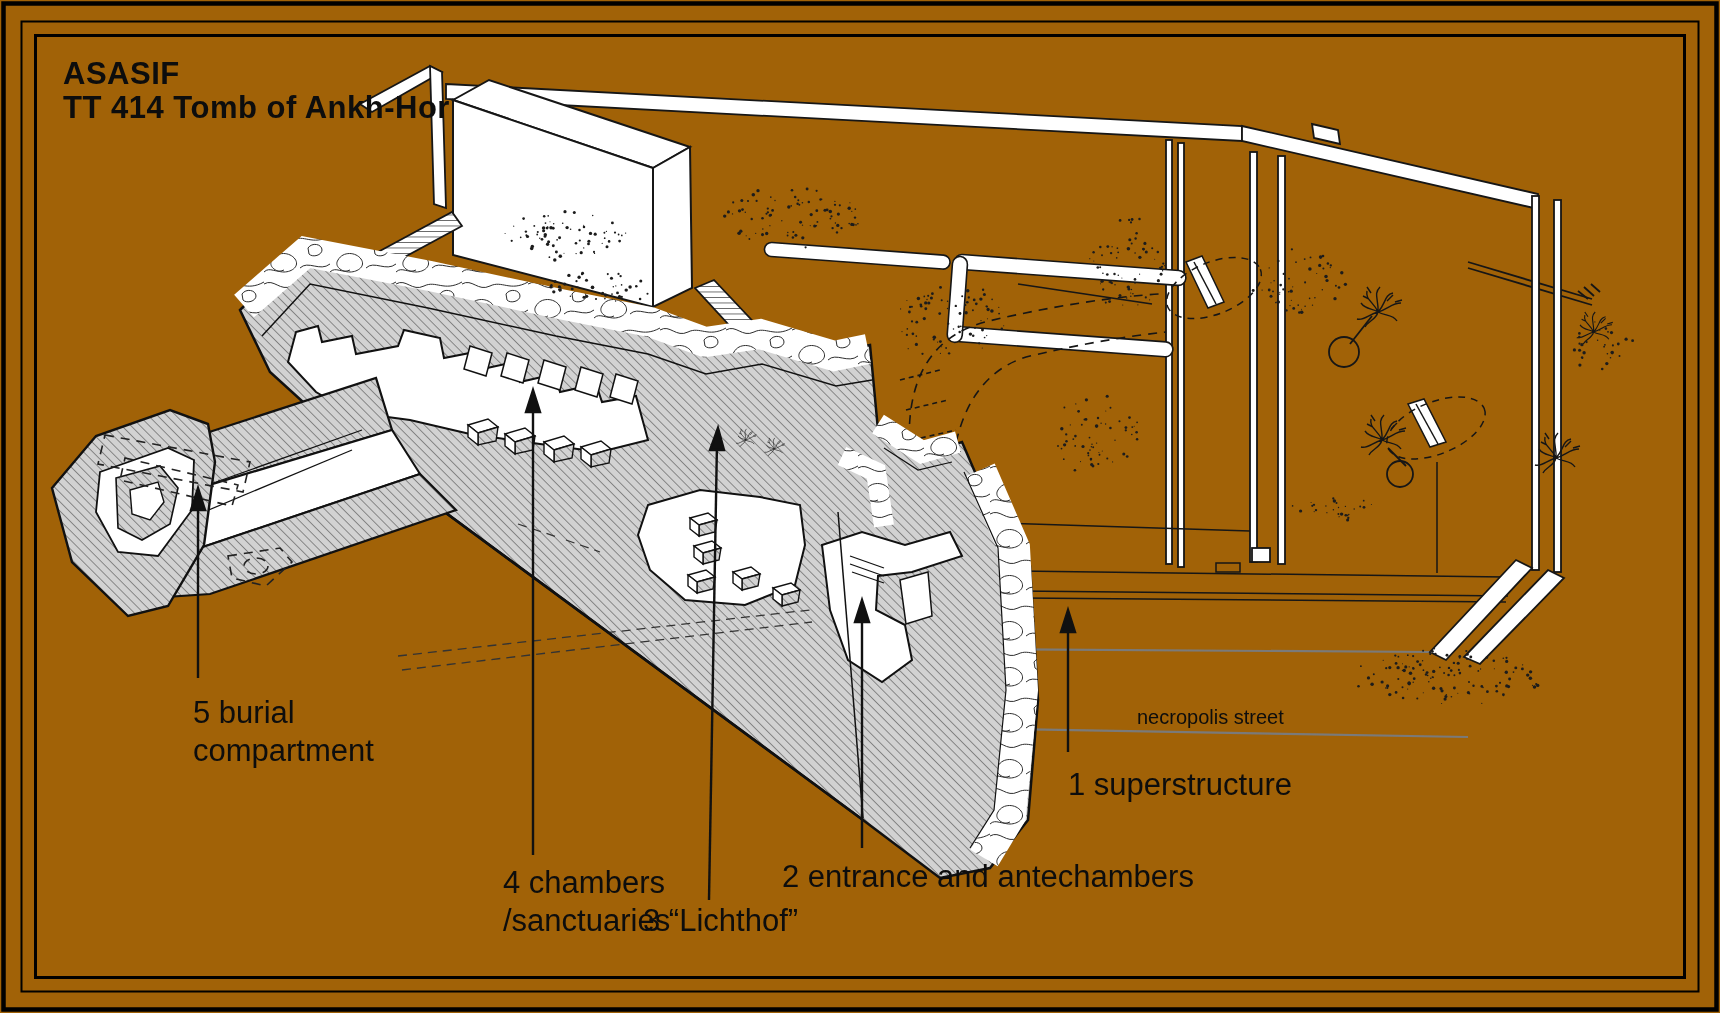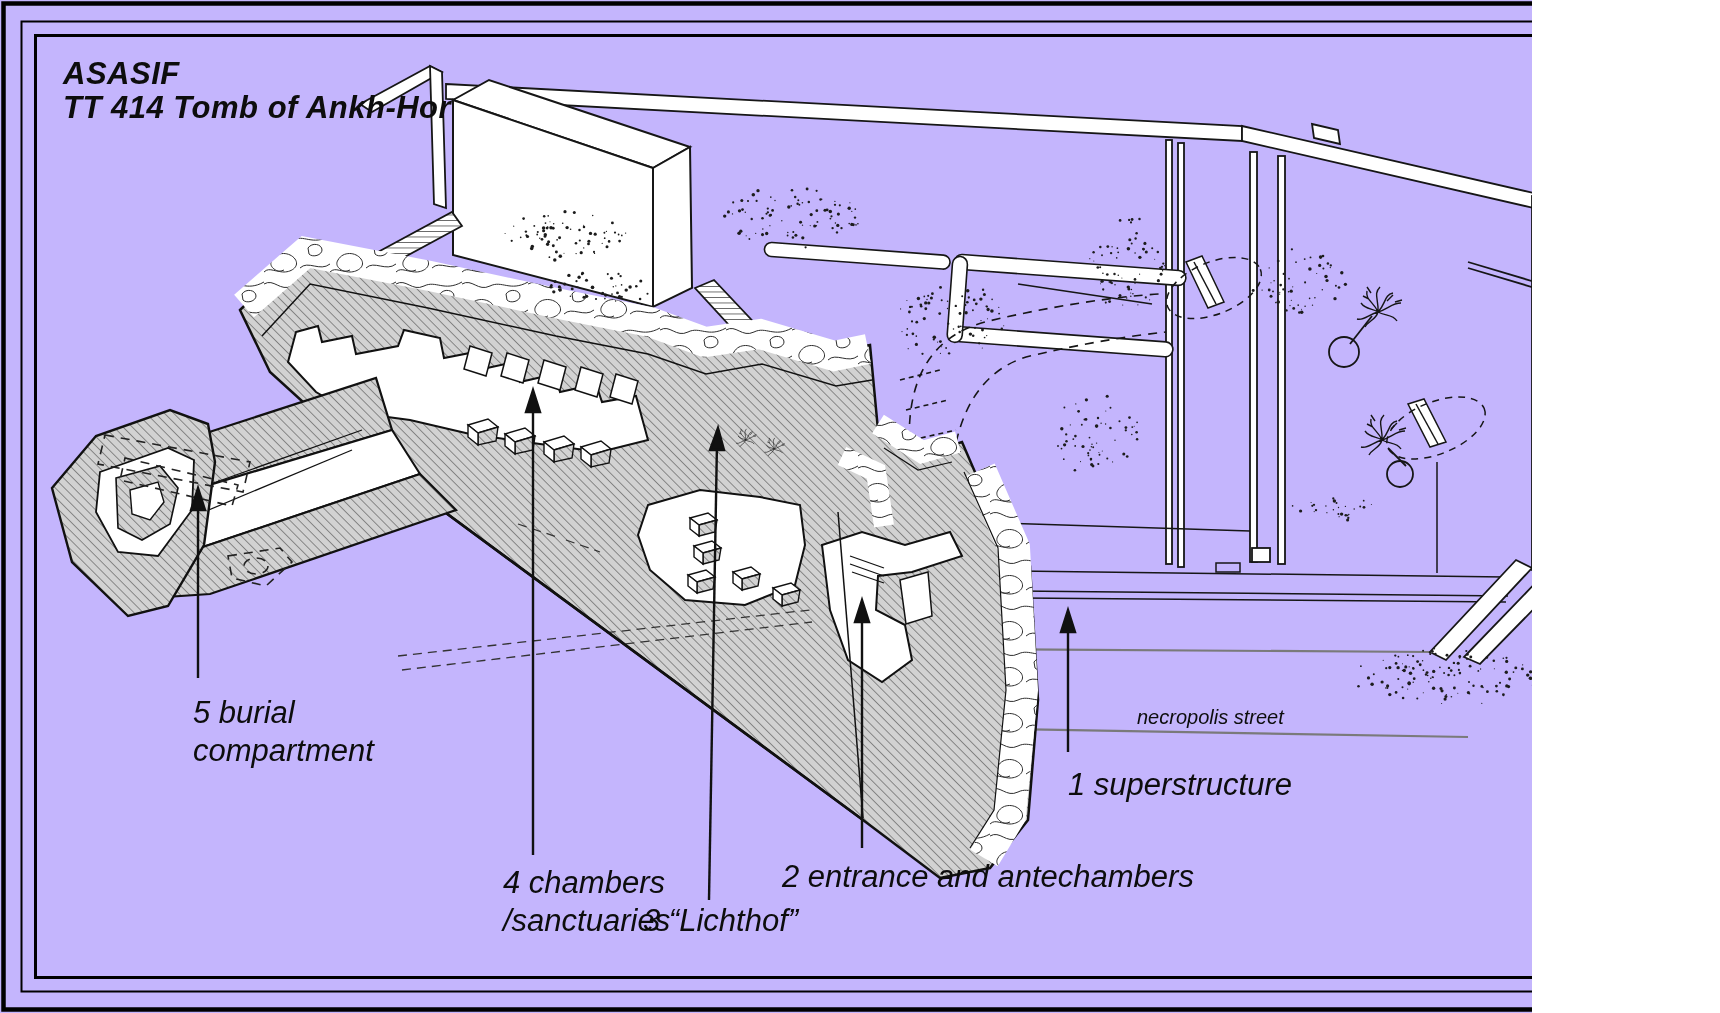--- a/index.html
+++ b/index.html
@@ -1,16 +1,16 @@
 <!DOCTYPE html>
 <html><head>
 <meta charset="utf-8">
 <style>
   html,body{margin:0;padding:0;background:#fff;}
-  .page{position:relative;width:1532px;height:1013px;background:#c4b5fd;overflow:hidden;font-style:italic;}
+  .page{position:relative;width:1720px;height:1013px;background:#a16207;overflow:hidden;}
   svg{display:block;}
   text{font-family:"Liberation Sans","DejaVu Sans",sans-serif;fill:#0d0d0d;}
   .title{font-size:31px;font-weight:bold;letter-spacing:.5px;}
   .lbl{font-size:31px;font-weight:400;}
   .small{font-size:20px;font-weight:400;}
 </style>
 </head>
 <body>
 
 <div class="page">

